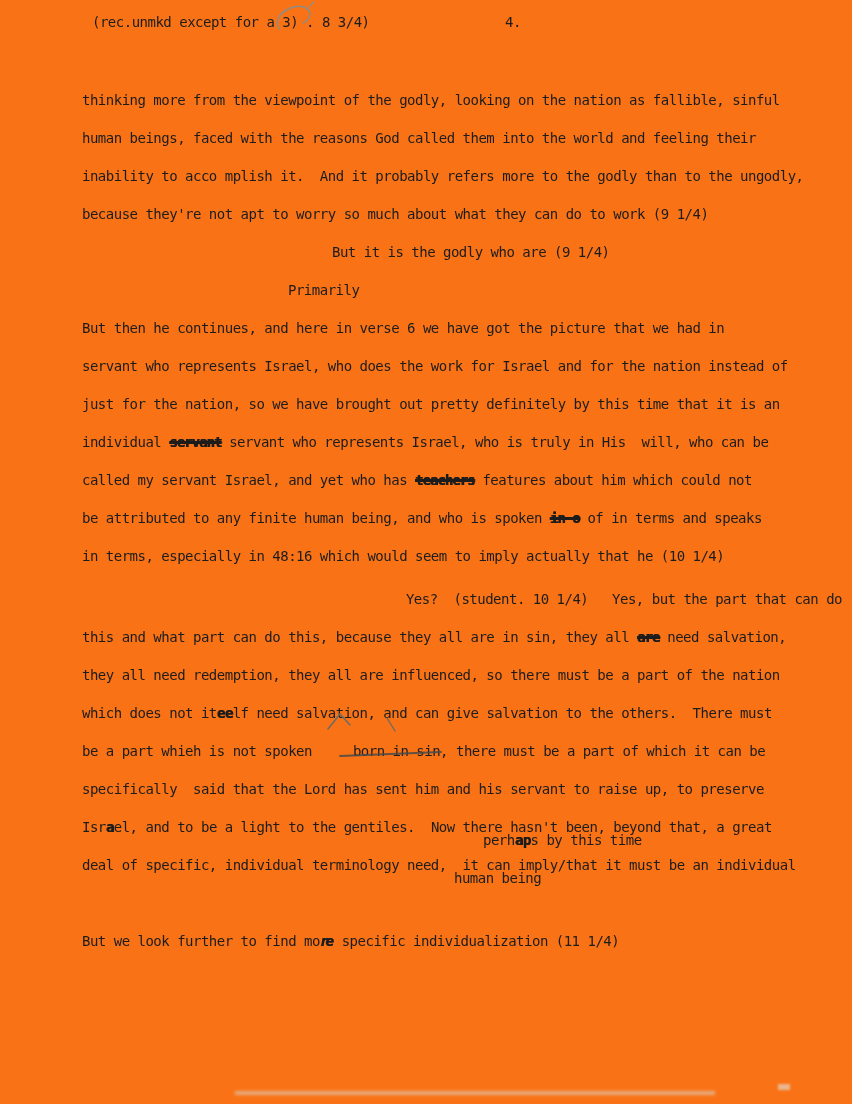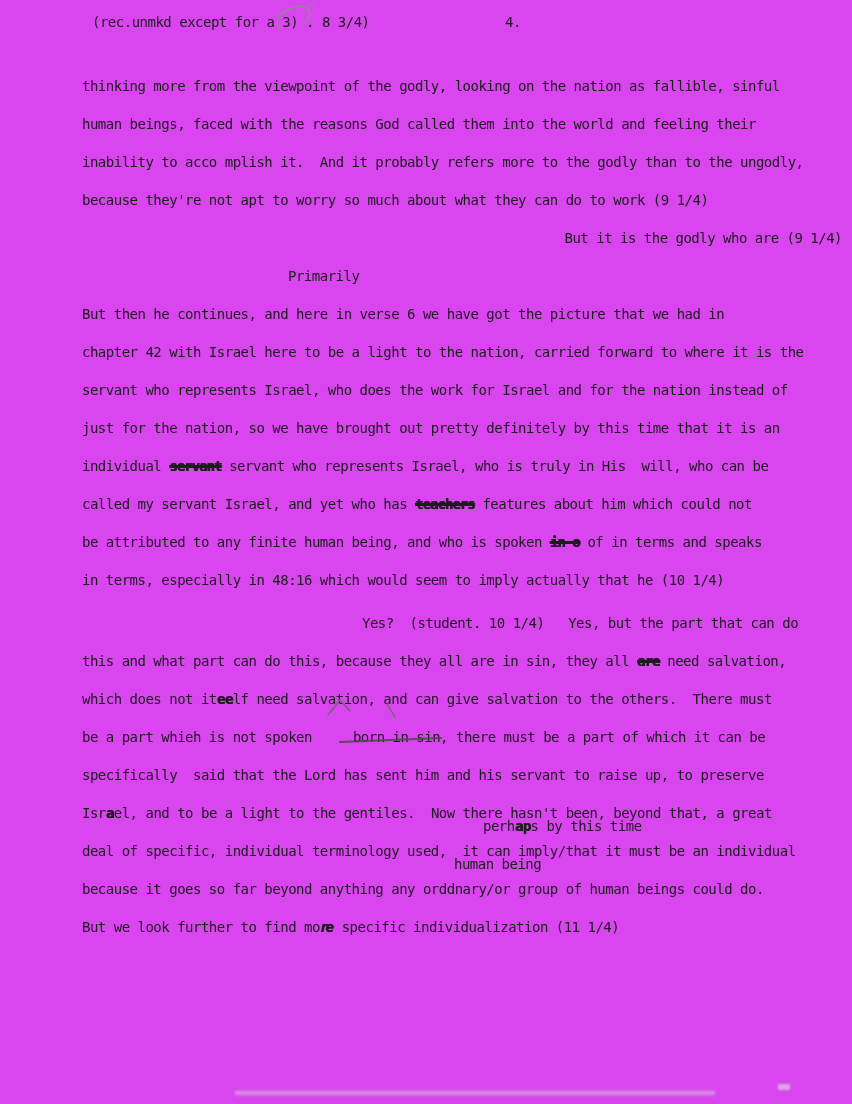--- a/index.html
+++ b/index.html
@@ -1,39 +1,39 @@
 <!DOCTYPE html>
 <html><head>
 <meta charset="utf-8">
 <style>
   html,body{margin:0;padding:0;background:#e8e8e6;}
   .page{
     position:relative;
     width:852px;height:1104px;
     margin:0 auto;
-    background:#d946ef;
+    background:#f97316;
     overflow:hidden;
     font-family:"DejaVu Sans Mono","Liberation Mono",monospace;
     color:#1c1c1c;
     font-size:14px;
     letter-spacing:-0.5px;
   }
   
   .hdr{position:absolute;top:14px;left:92px;white-space:pre;}
   .pgnum{position:absolute;top:14px;left:505px;white-space:pre;}
   .circled{position:relative;display:inline-block;}
   .circled svg{position:absolute;left:-10px;top:-13px;width:46px;height:36px;pointer-events:none;}
   
-  .body{position:absolute;top:67px;left:82px;width:760px;}
+  .body{position:absolute;top:81px;left:82px;width:760px;}
   .ln{white-space:pre;line-height:38px;height:38px;position:relative;}
   .ln span{white-space:pre;}
-  .ind-a{padding-left:250px;text-align:right;}
+  .ind-a{padding-left:250px;}
   .ind-b{padding-left:206px;}
   .ind-c{padding-left:280px;}
-  .mt5{margin-top:5px;}
+  .mt5{margin-top:5px;text-align:right;}
   
   .xout{
     font-weight:bold;
     text-decoration:line-through;
     text-decoration-thickness:2.5px;
     text-shadow:0.6px 0 0 #1c1c1c;
     letter-spacing:-1px;
     text-align:center;
   }
   
@@ -70,51 +70,51 @@
 
   <div class="body">
 
     <div class="ln"><span>thinking more from the viewpoint of the godly, looking on the nation as fallible, sinful</span></div>
     <div class="ln"><span>human beings, faced with the reasons God called them into the world and feeling their</span></div>
     <div class="ln"><span>inability to acco mplish it.  And it probably refers more to the godly than to the ungodly,</span></div>
     <div class="ln"><span>because they're not apt to worry so much about what they can do to work (9 1/4)</span></div>
     <div class="ln ind-a"><span>But it is the godly who are (9 1/4)</span></div>
     <div class="ln ind-b"><span>Primarily</span></div>
     <div class="ln"><span>But then he continues, and here in verse 6 we have got the picture that we had in</span></div>
-    <div class="ln"><span>chapter 42 with Israel here to be a light to the nation, carried forward to where it is the</span></div>
     <div class="ln"><span>servant who represents Israel, who does the work for Israel and for the nation instead of</span></div>
     <div class="ln"><span>just for the nation, so we have brought out pretty definitely by this time that it is an</span></div>
 
     <div class="ln"><span>individual </span><span class="xout">servant</span><span> servant who represents Israel, who is truly in His  will, who can be</span></div>
 
     <div class="ln"><span>called my servant Israel, and yet who has </span><span class="xout">teachers</span><span> features about him which could not</span></div>
 
     <div class="ln"><span>be attributed to any finite human being, and who is spoken </span><span class="xout">in o</span><span> of in terms and speaks</span></div>
 
     <div class="ln"><span>in terms, especially in 48:16 which would seem to imply actually that he (10 1/4)</span></div>
     <div class="ln ind-c mt5"><span>Yes?  (student. 10 1/4)   Yes, but the part that can do</span></div>
 
     <div class="ln"><span>this and what part can do this, because they all are in sin, they all </span><span class="xout">are</span><span> need salvation,</span></div>
 
+    <div class="ln"><span>they all need redemption, they all are influenced, so there must be a part of the nation</span></div>
 
     <div class="ln"><span>which does not it</span><span class="ot">ee</span><span>lf need salvation, and can give salvation to the others.  There must</span></div>
 
     <div class="ln"><svg class="caret-mark" viewBox="0 0 34 20">
           <path d="M2 18 L14 3 L24 14" fill="none" stroke="#6b6b66" stroke-width="1.5" stroke-linecap="round"></path>
         </svg><svg class="tick-mark" viewBox="0 0 14 18">
           <path d="M3 2 L11 15" fill="none" stroke="#6b6b66" stroke-width="1.4" stroke-linecap="round"></path>
         </svg><span>be a part whieh is not spoken </span><span class="hs">born in sin</span><span>, there must be a part of which it can be</span></div>
 
     <div class="ln"><span>specifically  said that the Lord has sent him and his servant to raise up, to preserve</span></div>
 
     <div class="ln"><span>Isr</span><span class="ot">a</span><span>el, and to be a light to the gentiles.  Now there hasn't been, beyond that, a great</span></div>
 
-    <div class="ln"><span class="insert ins-a"><span>perh</span><span class="ot">ap</span><span>s by this time</span></span><span>deal of specific, individual terminology used,  it can imply/that it must be an individual</span></div>
+    <div class="ln"><span class="insert ins-a"><span>perh</span><span class="ot">ap</span><span>s by this time</span></span><span>deal of specific, individual terminology need,  it can imply/that it must be an individual</span></div>
 
-    <div class="ln"><span class="insert ins-b"><span>human being</span></span><span>because it goes so far beyond anything any orddnary/or group of human beings could do.</span></div>
+    <div class="ln"><span class="insert ins-b"><span>human being</span></span></div>
 
     <div class="ln"><span>But we look further to find mo</span><span class="ot sq">re</span><span> specific individualization (11 1/4)</span></div>
 
   </div>
 
   <div class="smudge1"></div>
   <div class="smudge2"></div>
 </div>
 
 </body></html>

